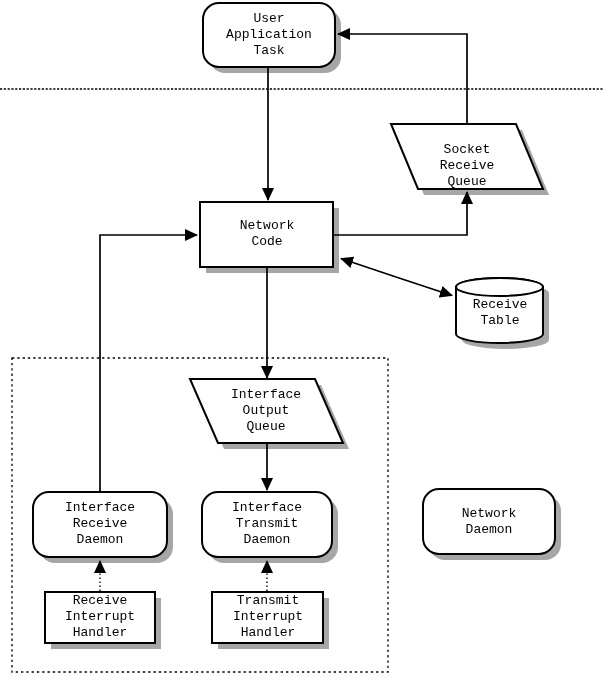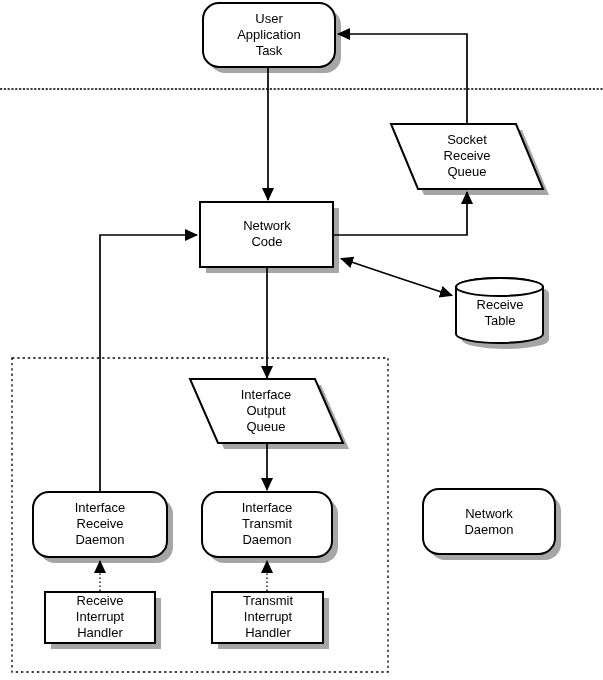--- a/index.html
+++ b/index.html
@@ -1,19 +1,19 @@
 <!DOCTYPE html>
 <html style="--background: #ffffff; --fill: #ffffff; --stroke: #000000; --shadow: #a6a6a6;"><head>
 <meta charset="utf-8">
 <style>
   html,body{margin:0;padding:0;background:#ffffff;}
   .stage{
     position:relative;width:603px;height:680px;overflow:hidden;
     background:var(--background,#ffffff);
-    font-family:Liberation Sans, sans-serif;
+    font-family:Liberation Mono, monospace;
   }
   .stage svg{position:absolute;left:0;top:0;}
   .label{
     position:absolute;transform:translate(-50%,-50%);
     text-align:center;font-size:13px;line-height:16px;color:#000;
     white-space:pre-line;pointer-events:none;
   }
   .shape{fill:var(--fill,#ffffff);stroke:var(--stroke,#000000);stroke-width:2;}
   .shadow{fill:var(--shadow,#a6a6a6);stroke:none;}
   .conn{fill:none;stroke:var(--stroke,#000000);stroke-width:1.7;}
@@ -107,21 +107,21 @@
 
       <path class="conn-dotted" d="M100,591 V561" marker-end="url(#arrow)"></path>
 
       <path class="conn-dotted" d="M267,591 V561" marker-end="url(#arrow)"></path>
     </g>
   </svg>
 
   <div class="label" style="left:269px;top:35px">User
 Application
 Task</div>
-  <div class="label" style="left:467px;top:156px">Socket
+  <div class="label" style="left:467px;top:166px">Socket
 Receive
 Queue</div>
   <div class="label" style="left:267px;top:234px">Network
 Code</div>
   <div class="label" style="left:500px;top:313px">Receive
 Table</div>
   <div class="label" style="left:266px;top:411px">Interface
 Output
 Queue</div>
   <div class="label" style="left:100px;top:524px">Interface

